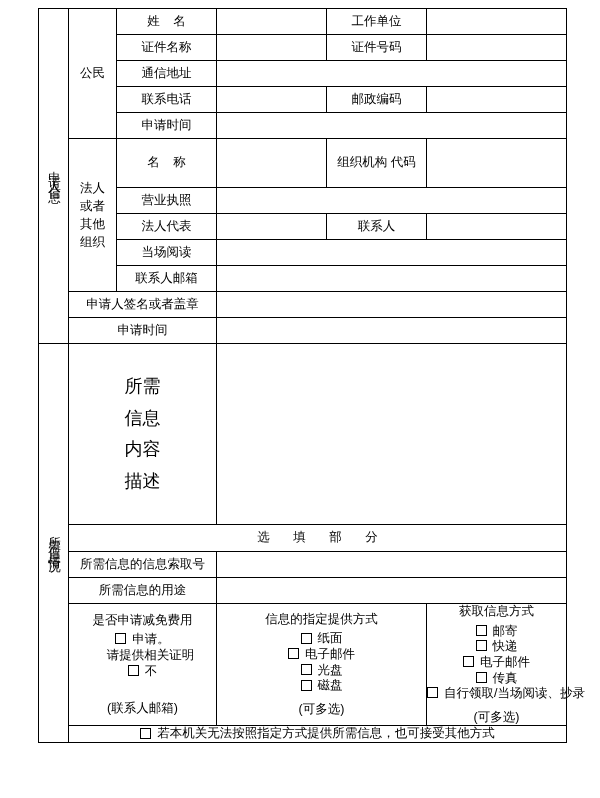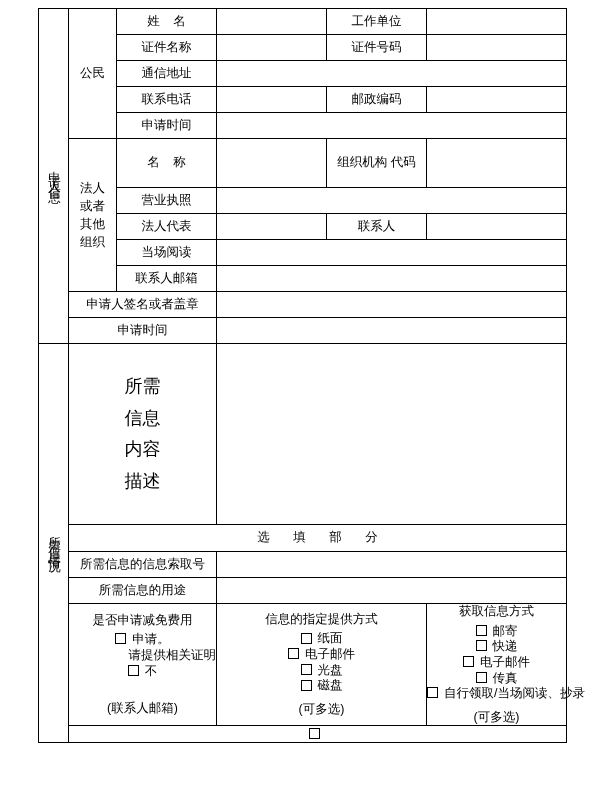--- a/index.html
+++ b/index.html
@@ -112,21 +112,20 @@
     height: 9px;
     border: 1px solid #000;
     margin-right: 6px;
     vertical-align: middle;
     position: relative;
     top: -1px;
   }
   .indent {
     display: block;
     padding-left: 16px;
-    text-align: right;
   }
   .spacer {
     display: block;
     height: 14px;
   }
   .note {
     display: block;
     margin-top: 8px;
   }
   .lastrow td {
@@ -311,18 +310,18 @@
           </span>
           <span class="opt">
             <span class="box"></span><span>自行领取/当场阅读、抄录</span>
           </span>
           <span class="note">(可多选)</span>
         </td>
       </tr>
 
       <tr class="lastrow">
         <td colspan="5">
-          <span class="box"></span>
+          <span class="box"></span><span>若本机关无法按照指定方式提供所需信息，也可接受其他方式</span>
         </td>
       </tr>
     </tbody>
   </table>
 </div>
 
 </body></html>

